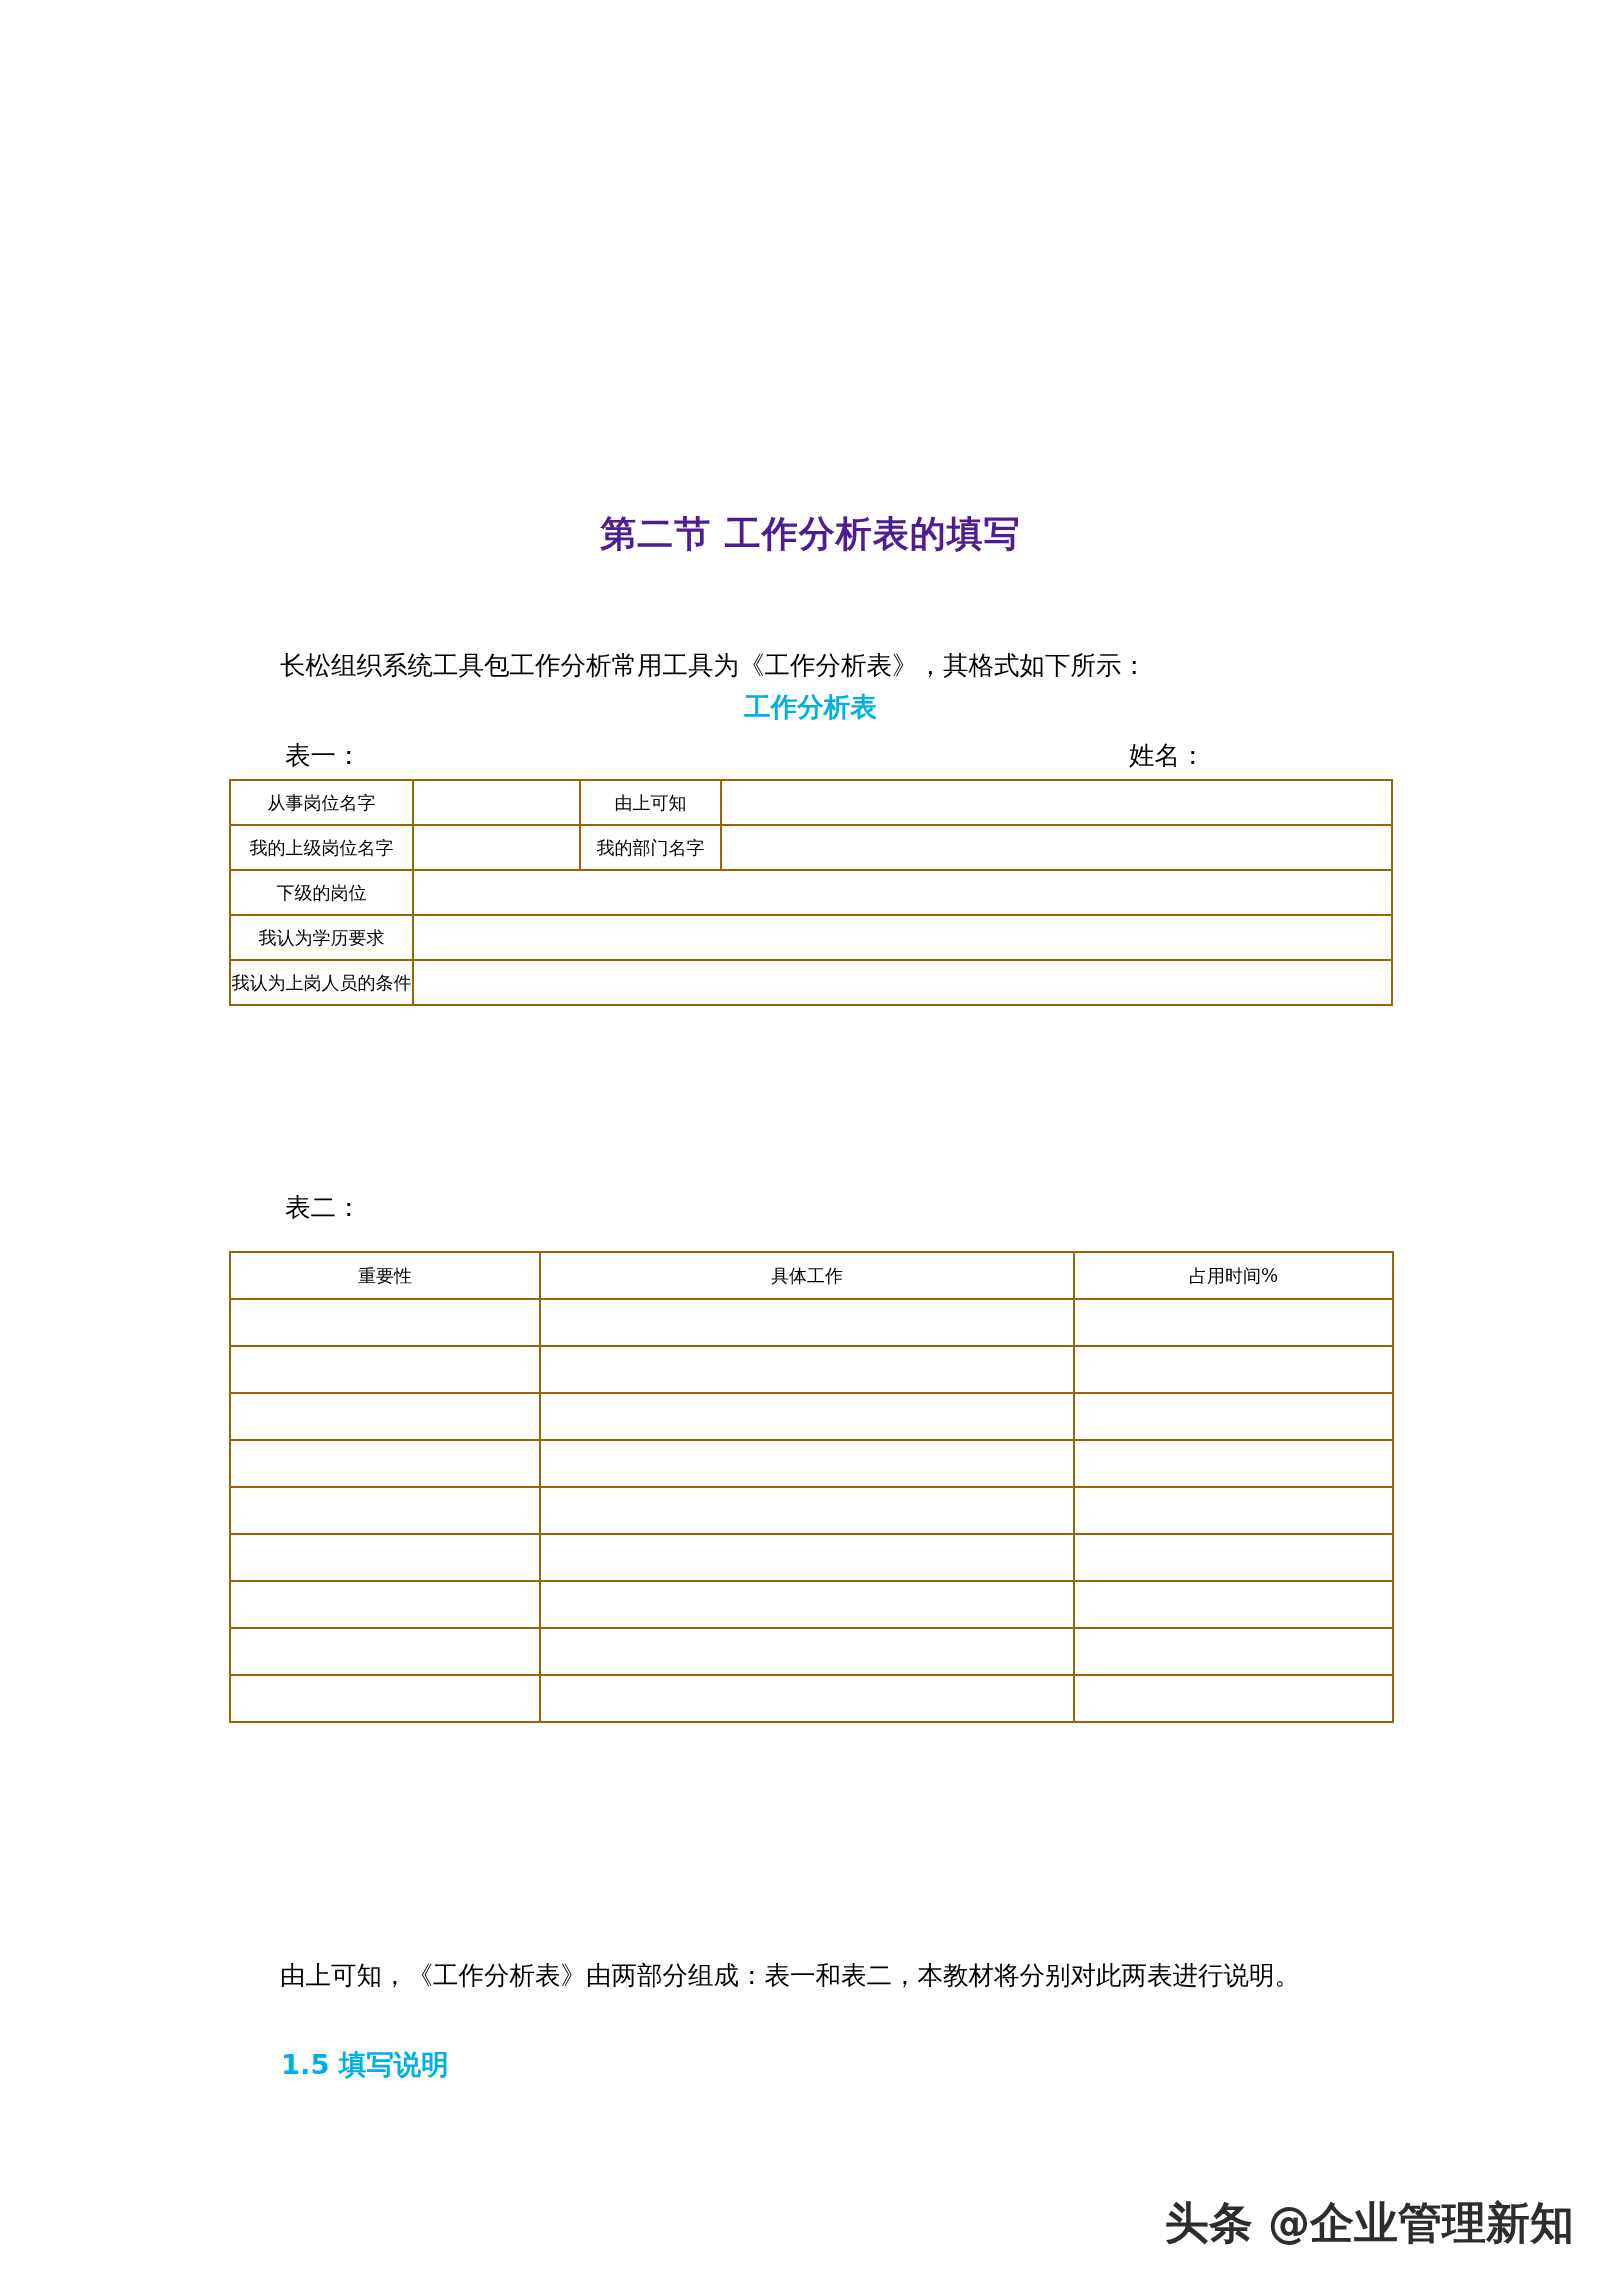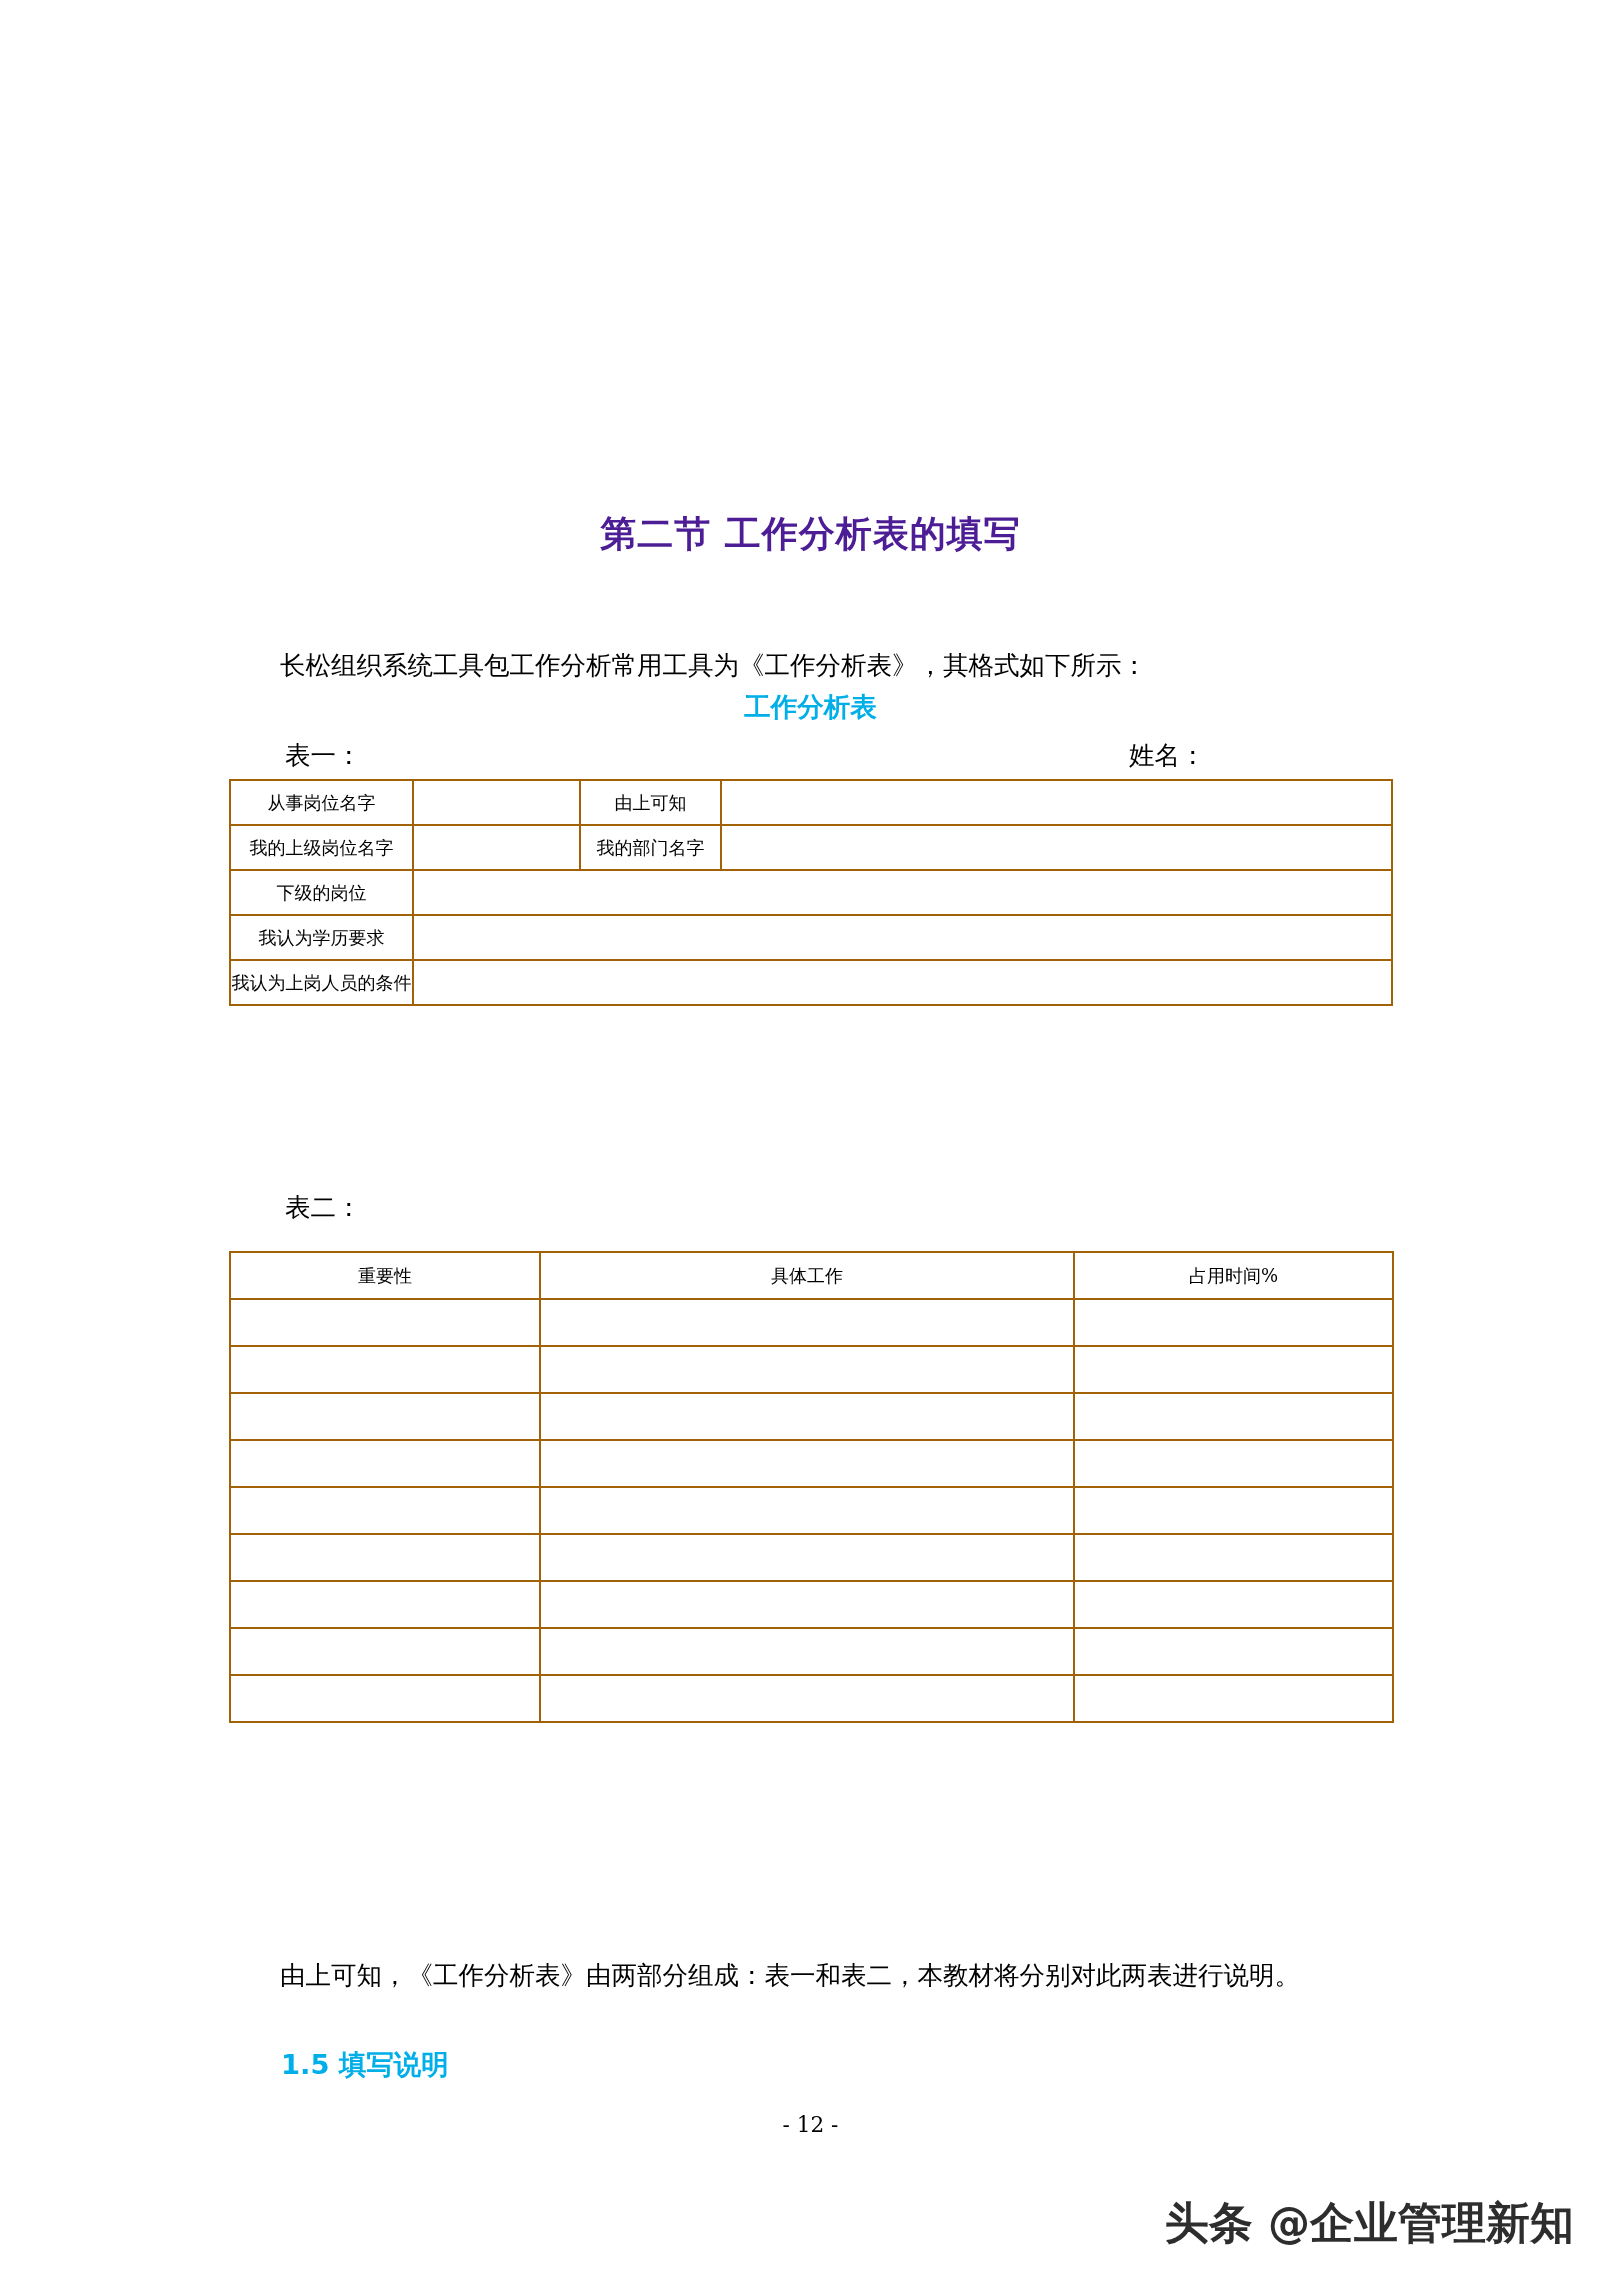--- a/index.html
+++ b/index.html
@@ -261,21 +261,20 @@
         <td></td>
         <td></td>
       </tr>
     </tbody>
   </table>
 
   <p class="closing-para">由上可知，《工作分析表》由两部分组成：表一和表二，本教材将分别对此两表进行说明。</p>
 
   <h2 class="subsection-title">1.5 填写说明</h2>
 
-  <div class="page-number">- 12 -</div>
 
   <div class="watermark">
     <span>头条</span>
     <span class="wm-at">@</span><span class="wm-name">企业管理新知</span>
   </div>
 
 </div>
 
 
 </body></html>

